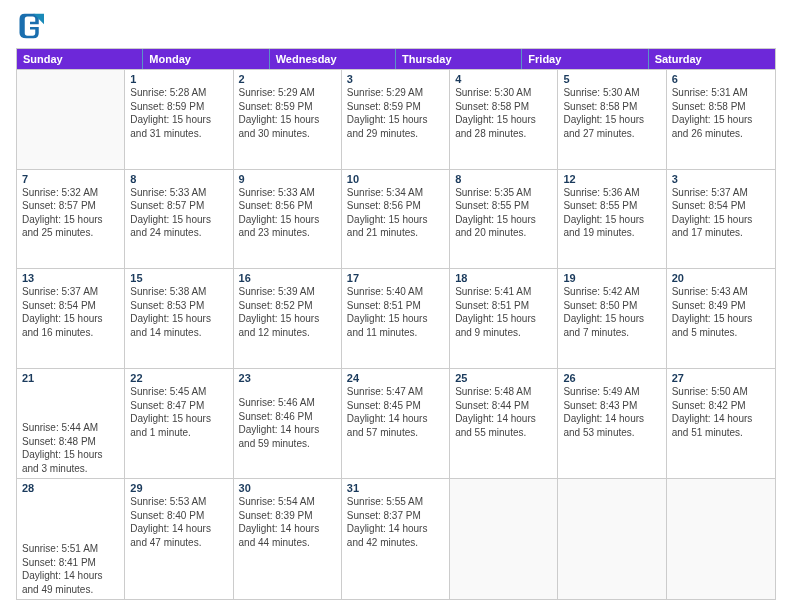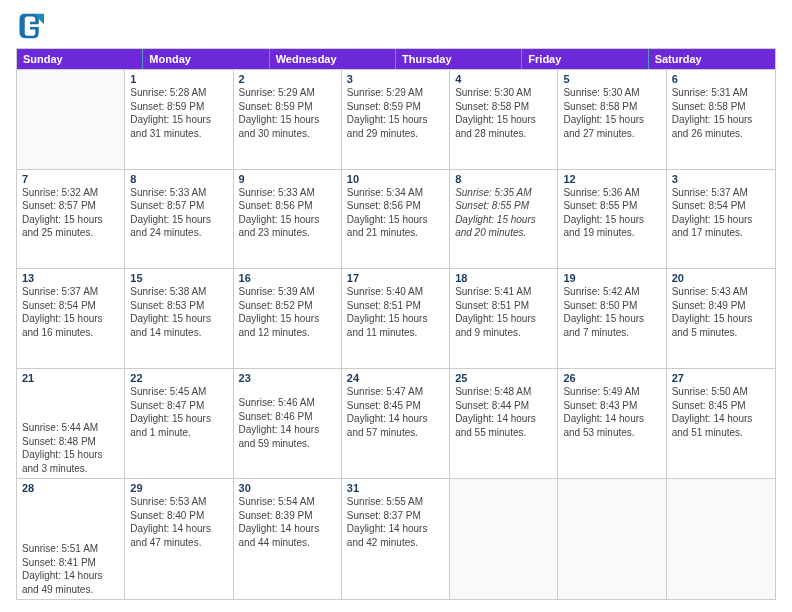--- a/index.html
+++ b/index.html
@@ -208,21 +208,21 @@
           </div>
           <div class="cal-cell">
             <span class="cell-day">10</span>
             <div class="cell-info" style="white-space: pre-line;">Sunrise: 5:34 AM
 Sunset: 8:56 PM
 Daylight: 15 hours
 and 21 minutes.</div>
           </div>
           <div class="cal-cell">
             <span class="cell-day">8</span>
-            <div class="cell-info" style="white-space: pre-line; font-style: italic;">Sunrise: 5:35 AM
+            <div class="cell-info" style="white-space: pre-line;">Sunrise: 5:35 AM
 Sunset: 8:55 PM
 Daylight: 15 hours
 and 20 minutes.</div>
           </div>
           <div class="cal-cell">
             <span class="cell-day">12</span>
             <div class="cell-info" style="white-space: pre-line;">Sunrise: 5:36 AM
 Sunset: 8:55 PM
 Daylight: 15 hours
 and 19 minutes.</div>
@@ -325,21 +325,21 @@
           <div class="cal-cell">
             <span class="cell-day">26</span>
             <div class="cell-info" style="white-space: pre-line;">Sunrise: 5:49 AM
 Sunset: 8:43 PM
 Daylight: 14 hours
 and 53 minutes.</div>
           </div>
           <div class="cal-cell">
             <span class="cell-day">27</span>
             <div class="cell-info" style="white-space: pre-line;">Sunrise: 5:50 AM
-Sunset: 8:45 PM
+Sunset: 8:42 PM
 Daylight: 14 hours
 and 51 minutes.</div>
           </div>
         </div>
         <div class="cal-week">
           <div class="cal-cell">
             <span class="cell-day">28</span>
             <div class="cell-info" style="white-space: pre-line; margin-top: 48px;">Sunrise: 5:51 AM
 Sunset: 8:41 PM
 Daylight: 14 hours

